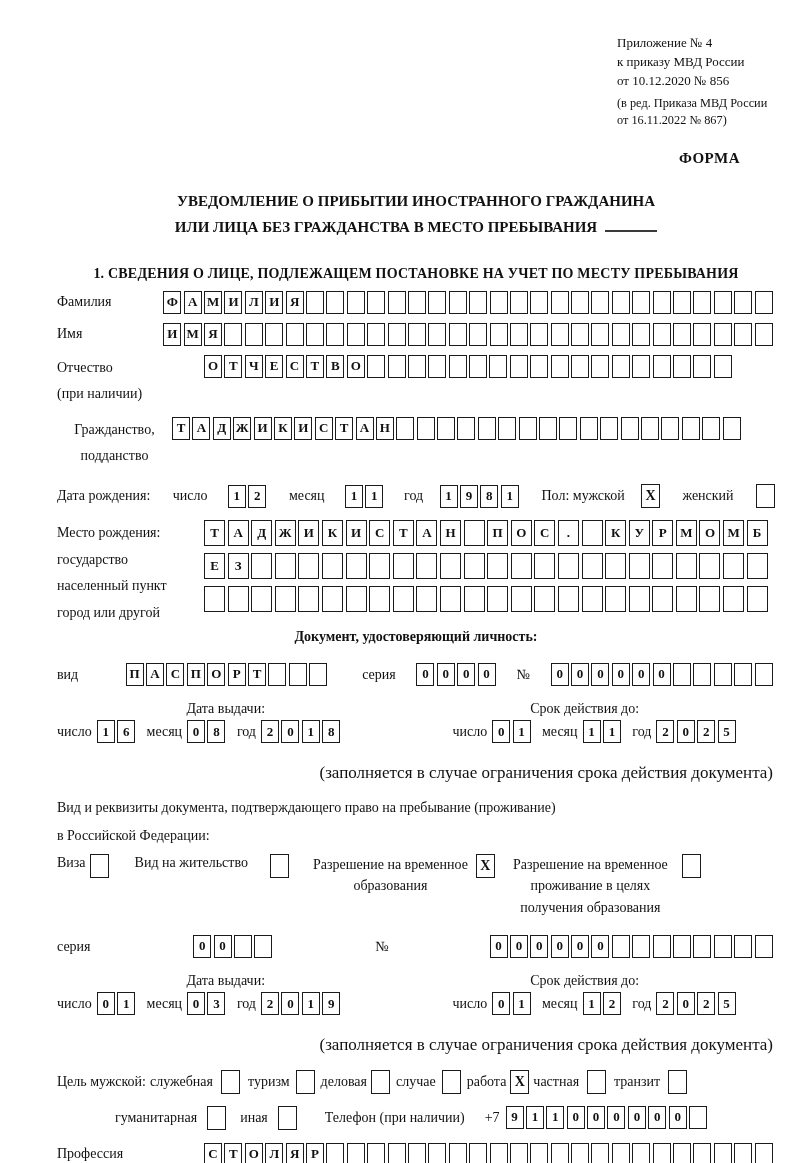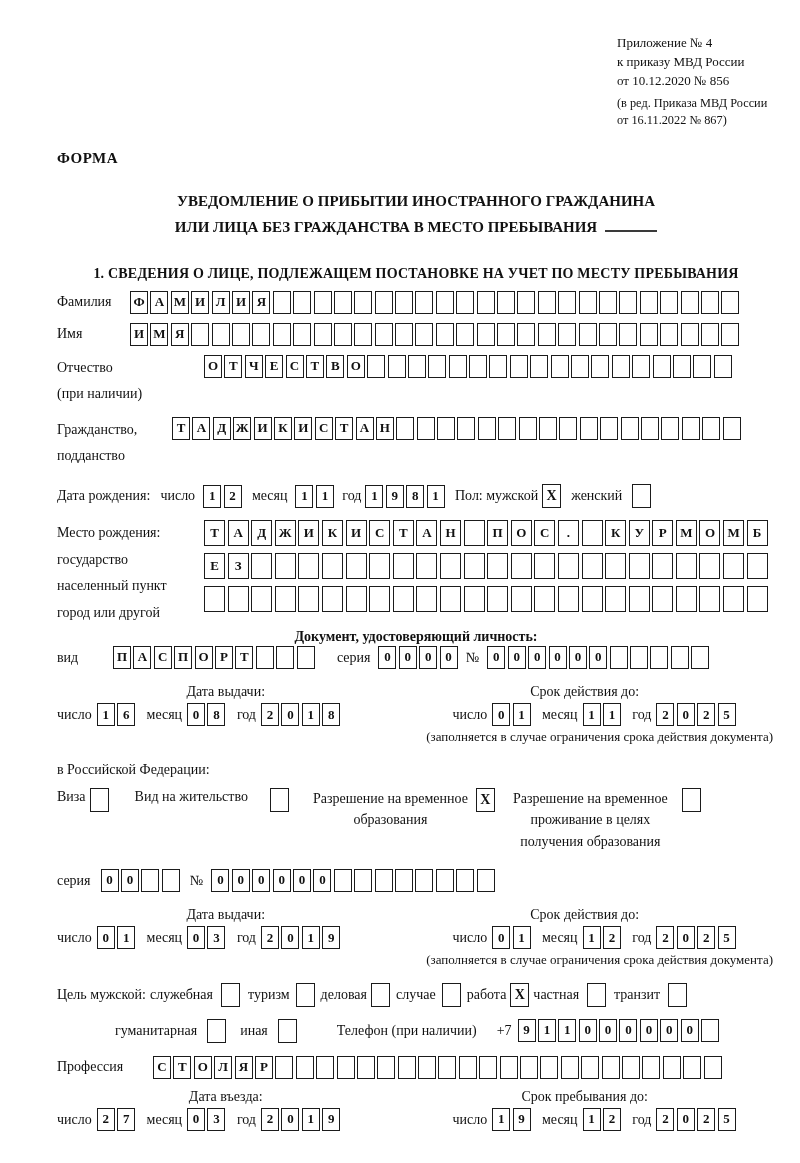--- a/index.html
+++ b/index.html
@@ -5,28 +5,28 @@
   html,body{margin:0;padding:0;}
   body{
     width:800px;height:1163px;box-sizing:border-box;
     background:#ffffff;color:#111;
     font-family:"Liberation Serif","DejaVu Serif",serif;
     font-size:14px;line-height:1.25;
     padding:34px 25px 16px 57px;overflow:hidden;
   }
   .hdr-block{width:200px;margin-left:560px;font-size:13px;line-height:1.45;}
   .hdr-block .sub{font-size:12.3px;margin-top:4px;line-height:1.4;}
-  .forma{ margin:20px 35px 0 0;font-weight:bold;font-size:15px;letter-spacing:.5px;}
+  .forma{ text-align:right;margin:20px 35px 0 0;font-weight:bold;font-size:15px;letter-spacing:.5px;}
   .title{ text-align:center;font-weight:bold;font-size:15px;margin-top:20px;line-height:1.75;}
   .title-underline{display:inline-block;width:52px;border-bottom:2px solid #3a3a3a;height:12px;margin-left:8px;}
   .sec-head{ text-align:center;font-weight:bold;font-size:14px;margin-top:25px;margin-bottom:8px;letter-spacing:.2px;}
   .row{display:flex;align-items:flex-start;margin-bottom:9px;}
-  .row.vc{align-items:center;}
+  .row.vc{align-items:center;justify-content:space-between;}
   .lbl{flex:none;}
-  .w73{width:73px;} .w115{width:115px;} .w146{width:147px;}
+  .w73{width:73px;} .w115{width:115px;text-align:center;} .w146{width:147px;}
   .lblcol{flex:none;line-height:1.9;}
   .cells{display:inline-flex;flex:none;}
   .cell{
     display:inline-flex;flex:none;width:16px;height:21px;border:1.6px solid #1b1b1b;
     margin-right:2.4px;align-items:center;justify-content:center;
     font-size:13px;font-weight:bold;background:#fff;
   }
   .wide .cell{width:19px;height:24px;margin-right:2.6px;}
   .stack .cells{margin-bottom:7px;}
   .checkbox{
@@ -36,21 +36,21 @@
   .t{white-space:nowrap;}
   .gap4{margin-left:4px;} .gap6{margin-left:6px;} .gap8{margin-left:8px;}
   .gap10{margin-left:10px;} .gap14{margin-left:14px;} .gap20{margin-left:20px;}
   .dheads{display:flex;margin-top:14px;}
   .dheads .dh{width:47%;text-align:center;}
   .dheads .dh2{width:53%;text-align:center;}
   .drow{display:flex;justify-content:space-between;align-items:center;margin-top:3px;padding-right:28px;}
   .dgroup{display:flex;align-items:center;}
   .dgroup .t{margin-right:5px;}
   .dgroup .cells{margin-right:9px;}
-  .note-r{text-align:right;font-size:13px;margin-top:3px;padding-right:2px;}
+  .note-r{text-align:right;font-size:17px;margin-top:19px;padding-right:2px;}
   .para{margin-top:10px;line-height:2;}
   .optline{display:flex;align-items:flex-start;margin-top:4px;}
   .optblock{text-align:center;line-height:1.55;}
   .purpose-line{display:flex;align-items:center;margin-top:14px;flex-wrap:nowrap;}
   .purpose-line2{display:flex;align-items:center;margin-top:12px;margin-left:58px;}
 </style>
 </head>
 <body>
 
 <div>
@@ -326,21 +326,21 @@
           <span class="cell"></span>
           <span class="cell"></span>
           <span class="cell"></span>
           <span class="cell"></span>
         </span>
     </span>
   </div>
 
   <div style="text-align:center;font-weight:bold;margin-top:2px;">Документ, удостоверяющий личность:</div>
 
-  <div class="row vc" style="margin-top:0;">
+  <div class="row vc" style="margin-top:17px;">
     <span class="t" style="width:56px;">вид</span>
     <span class="cells">
         <span class="cell">П</span>
         <span class="cell">А</span>
         <span class="cell">С</span>
         <span class="cell">П</span>
         <span class="cell">О</span>
         <span class="cell">Р</span>
         <span class="cell">Т</span>
         <span class="cell"></span>
@@ -410,20 +410,21 @@
           <span class="cell">2</span>
           <span class="cell">0</span>
           <span class="cell">2</span>
           <span class="cell">5</span>
         </span>
     </span>
   </div>
   <div class="note-r">(заполняется в случае ограничения срока действия документа)</div>
 
   <div class="para">
+    <div>Вид и реквизиты документа, подтверждающего право на пребывание (проживание)</div>
     <div>в Российской Федерации:</div>
   </div>
 
   <div class="optline">
     <span class="t">Виза</span>
     <span class="checkbox gap4"></span>
     <span class="t" style="margin-left:26px;">Вид на жительство</span>
     <span class="checkbox" style="margin-left:22px;"></span>
     <span class="optblock" style="margin-left:24px;">
       <div>Разрешение на временное</div>
@@ -526,21 +527,21 @@
     <span class="t gap4">частная</span>
     <span class="checkbox gap8"></span>
     <span class="t gap8">транзит</span>
     <span class="checkbox gap8"></span>
   </div>
   <div class="purpose-line2">
     <span class="t">гуманитарная</span>
     <span class="checkbox gap10"></span>
     <span class="t gap14">иная</span>
     <span class="checkbox gap10"></span>
-    <span class="t" style="margin-left:40px;">Телефон (при наличии)</span>
+    <span class="t" style="margin-left:28px;">Телефон (при наличии)</span>
     <span class="t" style="margin-left:20px;">+7</span>
     <span class="cells gap6">
         <span class="cell">9</span>
         <span class="cell">1</span>
         <span class="cell">1</span>
         <span class="cell">0</span>
         <span class="cell">0</span>
         <span class="cell">0</span>
         <span class="cell">0</span>
         <span class="cell">0</span>

